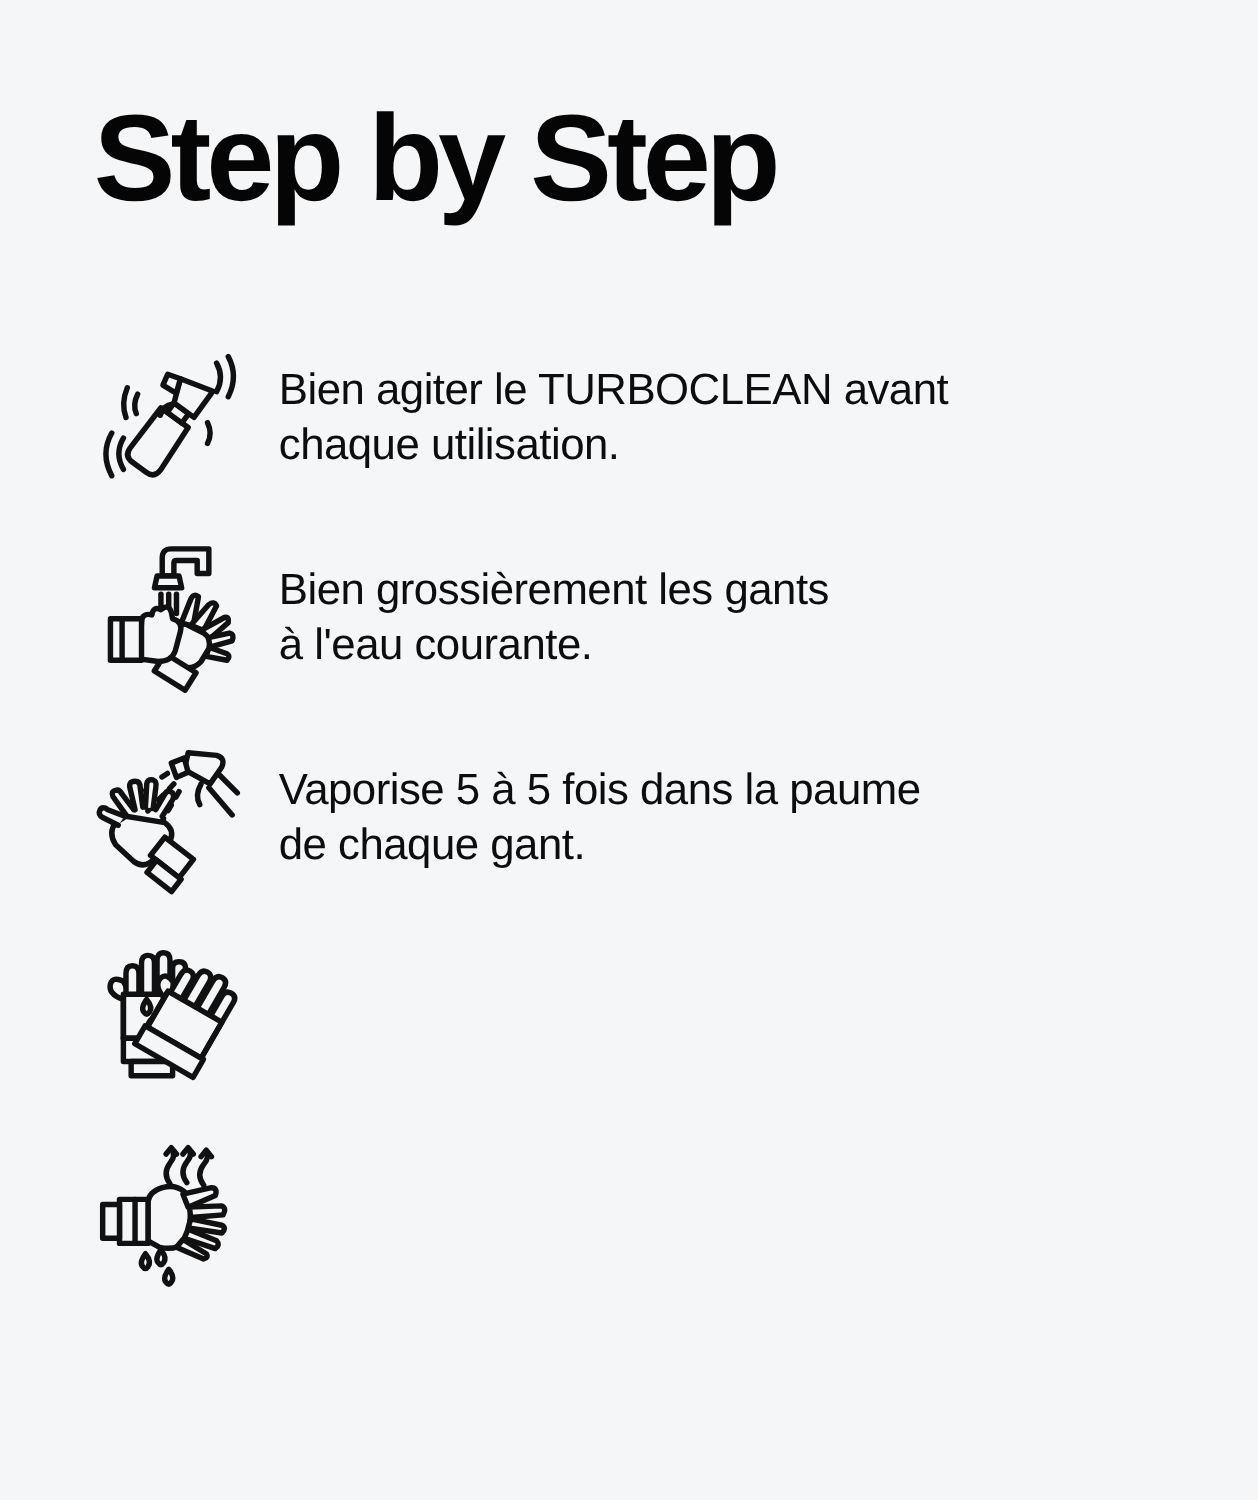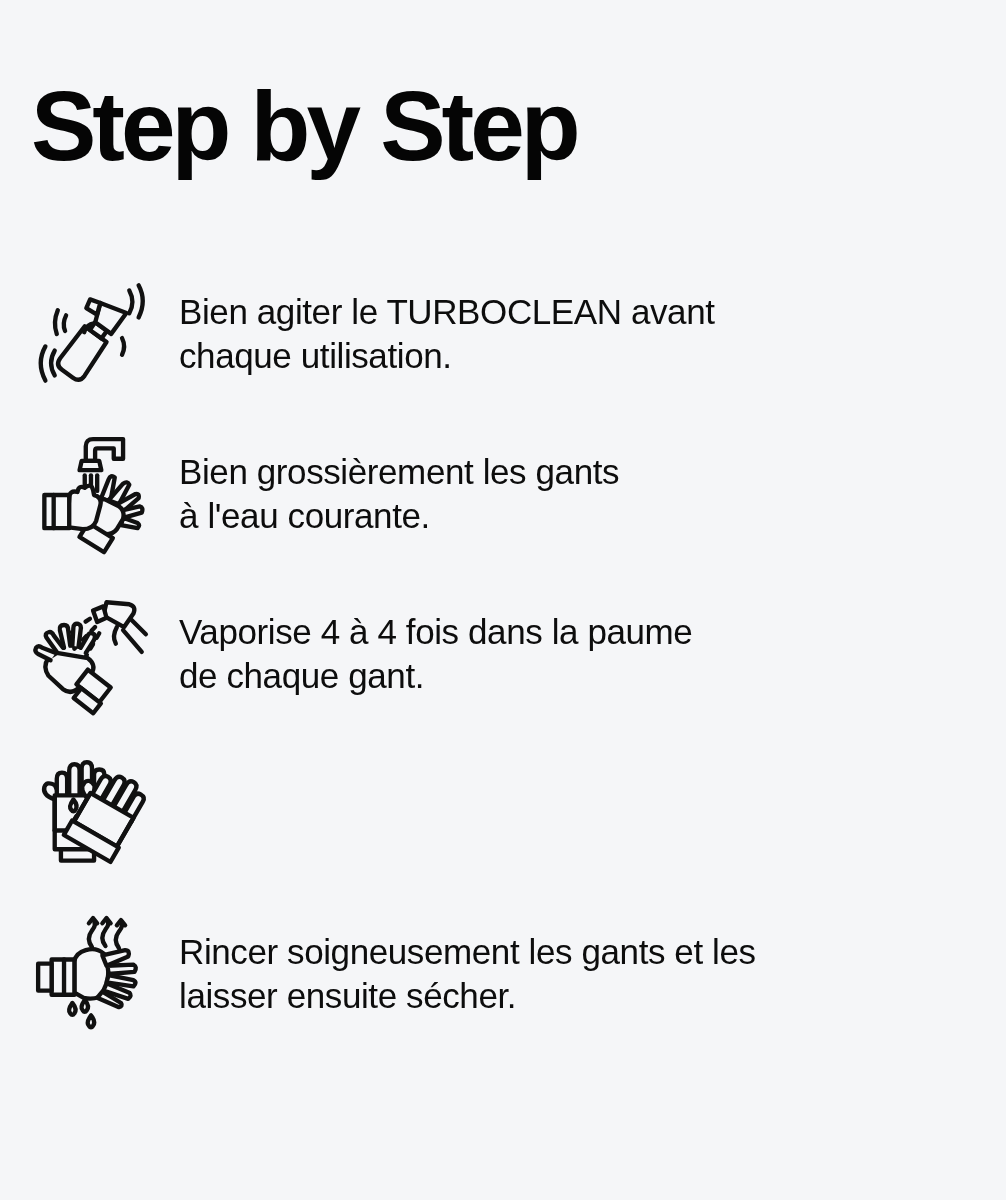--- a/index.html
+++ b/index.html
@@ -9,21 +9,21 @@
     height: 1200px;
     overflow: hidden;
     background: #f5f6f8;
     font-family: "Liberation Sans", sans-serif;
     color: #0d0d0d;
   }
   .page {
     box-sizing: border-box;
     width: 893px;
     height: 1200px;
-    padding: 72px 60px 0 31px;
+    padding: 72px 60px 0 75px;
   }
   .page-title {
     margin: 0;
     font-size: 98px;
     line-height: 108px;
     font-weight: bold;
     letter-spacing: -4px;
     color: #050505;
   }
   .steps {
@@ -151,21 +151,21 @@
             <path class="fl" d="M29,50 L25,33 Q24,28 29,28 Q33,28 33,33 L35,48"></path>
             <path class="fl" d="M37,48 L38,31 Q38,26 43,27 Q46,28 45,33 L43,49"></path>
             <path class="fl" d="M45,50 L52,38 Q54,34 58,37 Q60,40 57,44 L50,55"></path>
             <g transform="rotate(38 56 92)">
               <path class="fl" d="M40,78 h28 v18 h-28 Z"></path>
               <path class="fl" d="M46,96 h24 v12 h-24 Z"></path>
             </g>
           </g>
         </svg>
       </div>
-      <p class="step-text">Vaporise 4 à 4 fois dans la paume
+      <p class="step-text">Vaporise 5 à 5 fois dans la paume
 de chaque gant.</p>
     </div>
 
     <div class="step">
       <div class="step-icon">
         <svg viewBox="0 0 112 112" aria-hidden="true">
           <g>
             <path class="fl" d="M20,42 Q8,38 10,30 Q12,24 20,28 L24,36"></path>
             <path class="fl" d="M22,42 L22,22 Q22,16 27,16 Q32,16 32,22 L32,42 Z"></path>
             <path class="fl" d="M34,40 L34,14 Q34,8 39,8 Q44,8 44,14 L44,40 Z"></path>
@@ -213,18 +213,16 @@
             <path class="fl" d="M66,73 L84,84 Q86,87 82,88 L61,79 Z"></path>
             <path class="fl" d="M17,42 h22 v34 h-22 Z"></path>
             <path class="ln" d="M29,42 L29,76"></path>
             <path class="fl" d="M4,46 h13 v26 h-13 Z"></path>
           </g>
           <path class="fl" d="M37,84 Q32,91 35,94 Q37,97 39,94 Q42,90 37,84 Z"></path>
           <path class="fl" d="M49,81 Q44,88 47,91 Q49,94 51,91 Q54,87 49,81 Z"></path>
           <path class="fl" d="M55,96 Q50,103 53,106 Q55,109 57,106 Q60,102 55,96 Z"></path>
         </svg>
       </div>
-      <p class="step-text">Rincer soigneusement les gants et les
-laisser ensuite sécher.</p>
     </div>
 
   </div>
 </div>
 
 </body></html>

